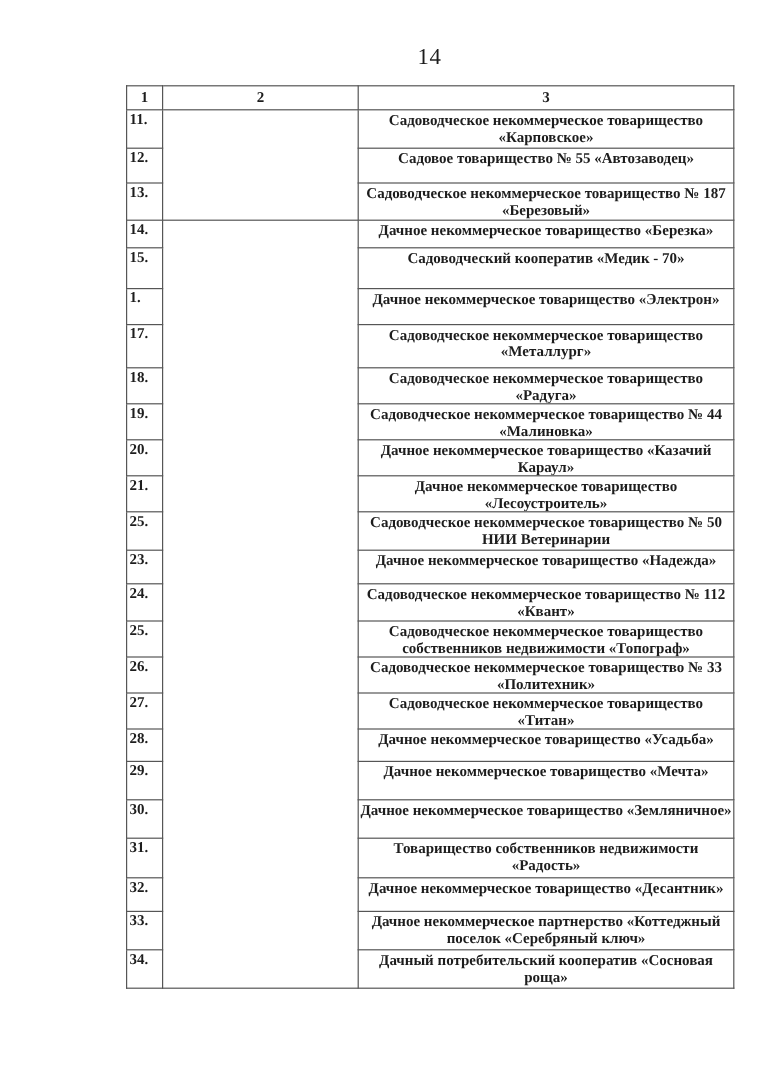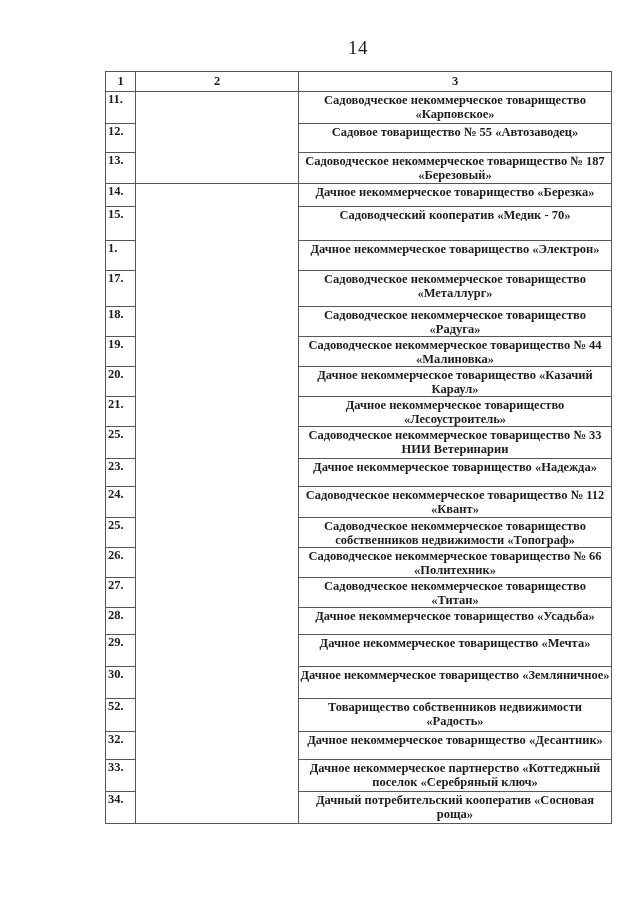--- a/index.html
+++ b/index.html
@@ -122,56 +122,56 @@
         <tr style="height: 30px;">
           <td class="col1">20.</td>
           <td class="col3">Дачное некоммерческое товарищество «Казачий Караул»</td>
         </tr>
         <tr style="height: 30px;">
           <td class="col1">21.</td>
           <td class="col3">Дачное некоммерческое товарищество «Лесоустроитель»</td>
         </tr>
         <tr style="height: 32px;">
           <td class="col1">25.</td>
-          <td class="col3">Садоводческое некоммерческое товарищество № 33 НИИ Ветеринарии</td>
+          <td class="col3">Садоводческое некоммерческое товарищество № 50 НИИ Ветеринарии</td>
         </tr>
         <tr style="height: 28px;">
           <td class="col1">23.</td>
           <td class="col3">Дачное некоммерческое товарищество «Надежда»</td>
         </tr>
         <tr style="height: 31px; margin-top: 48px;">
           <td class="col1">24.</td>
           <td class="col3">Садоводческое некоммерческое товарищество № 112 «Квант»</td>
         </tr>
         <tr style="height: 30px;">
           <td class="col1">25.</td>
           <td class="col3">Садоводческое некоммерческое товарищество собственников недвижимости «Топограф»</td>
         </tr>
         <tr style="height: 30px;">
           <td class="col1">26.</td>
-          <td class="col3">Садоводческое некоммерческое товарищество № 66 «Политехник»</td>
+          <td class="col3">Садоводческое некоммерческое товарищество № 33 «Политехник»</td>
         </tr>
         <tr style="height: 30px;">
           <td class="col1">27.</td>
           <td class="col3">Садоводческое некоммерческое товарищество «Титан»</td>
         </tr>
         <tr style="height: 27px; margin-top: 39px;">
           <td class="col1">28.</td>
           <td class="col3">Дачное некоммерческое товарищество «Усадьба»</td>
         </tr>
         <tr style="height: 32px;">
           <td class="col1">29.</td>
           <td class="col3">Дачное некоммерческое товарищество «Мечта»</td>
         </tr>
         <tr style="height: 32px;">
           <td class="col1">30.</td>
           <td class="col3">Дачное некоммерческое товарищество «Земляничное»</td>
         </tr>
         <tr style="height: 33px;">
-          <td class="col1">52.</td>
+          <td class="col1">31.</td>
           <td class="col3">Товарищество собственников недвижимости «Радость»</td>
         </tr>
         <tr style="height: 28px;">
           <td class="col1">32.</td>
           <td class="col3">Дачное некоммерческое товарищество «Десантник»</td>
         </tr>
         <tr style="height: 32px;">
           <td class="col1">33.</td>
           <td class="col3">Дачное некоммерческое партнерство «Коттеджный поселок «Серебряный ключ»</td>
         </tr>

